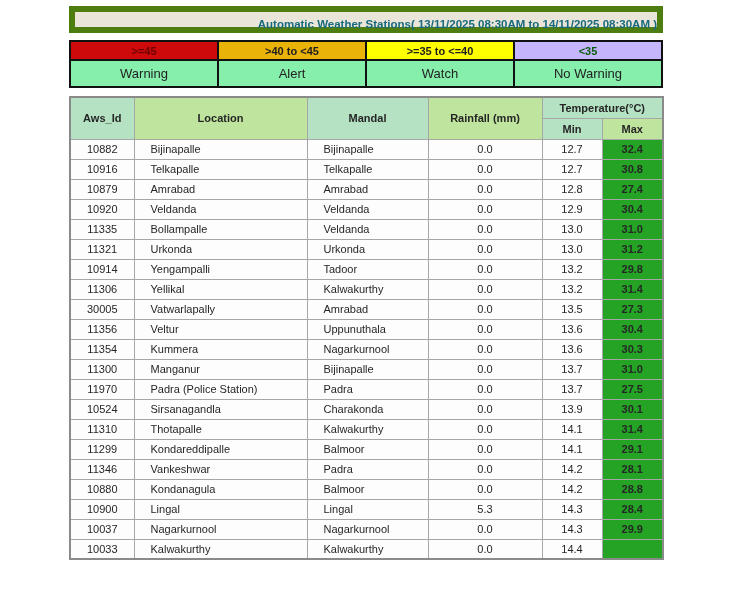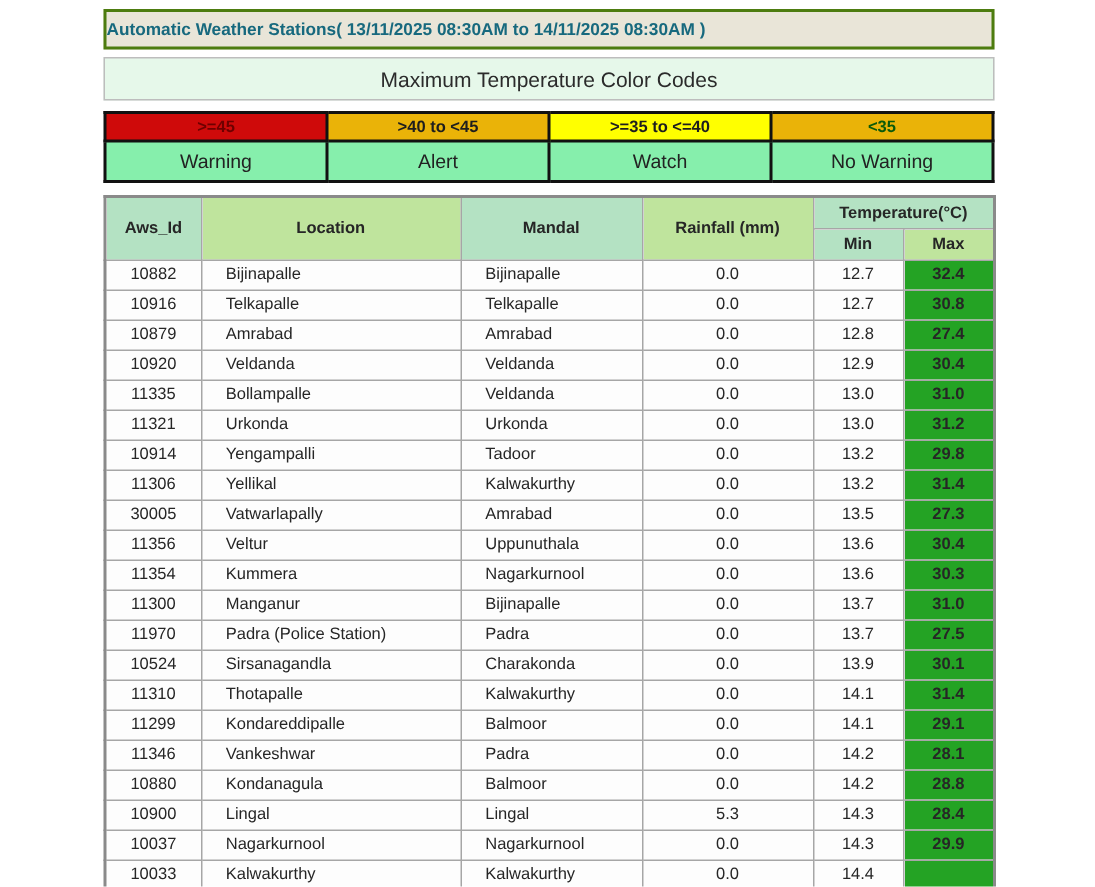--- a/index.html
+++ b/index.html
@@ -13,22 +13,22 @@
     position: absolute;
     left: 69px;
     top: 0;
     width: 594px;
   }
   
   .top-bar {
     margin-top: 6px;
     height: 27px;
     background: #e9e5d8;
-    border: 2px solid #4d7c0f;
-    text-align: left;
+    border: 6px solid #4d7c0f;
+    text-align: right;
     line-height: 25px;
     font-size: 11.5px;
     font-weight: bold;
     color: #17697e;
   }
   
   .codes-bar {
     margin-top: 5px;
     height: 29px;
     background: #e6f8ea;
@@ -48,21 +48,21 @@
   }
   .legend td {
     border: 2px solid #111;
     text-align: center;
   }
   .legend .rng { height: 19px; font-size: 11px; font-weight: bold; }
   .legend .lbl { height: 27px; font-size: 13px; color: #222; background: #86efac; }
   .c0 { background: #cf0a0a; color: #6e0000; }
   .c1 { background: #eab308; color: #1e1e1e; }
   .c2 { background: #ffff00; color: #1e1e1e; }
-  .c3 { background: #eab308; color: #0a5a0a; }
+  .c3 { background: #c4b5fd; color: #0a5a0a; }
   
   .aws {
     margin-top: 8px;
     width: 100%;
     table-layout: fixed;
     border: 2px solid #8a8a8a;
   }
   .aws th, .aws td {
     border: 1px solid #a6a6a6;
     font-size: 11px;
@@ -83,21 +83,20 @@
     font-weight: bold;
   }
 </style>
 </head>
 <body>
 
 <div class="frame">
 
   <div class="top-bar">Automatic Weather Stations( 13/11/2025 08:30AM to 14/11/2025 08:30AM )</div>
 
-  <div class="codes-bar">Maximum Temperature Color Codes</div>
 
   <table class="legend">
     <tbody>
       <tr>
         <td class="rng c0">&gt;=45</td>
         <td class="rng c1">&gt;40 to &lt;45</td>
         <td class="rng c2">&gt;=35 to &lt;=40</td>
         <td class="rng c3">&lt;35</td>
       </tr>
       <tr>

